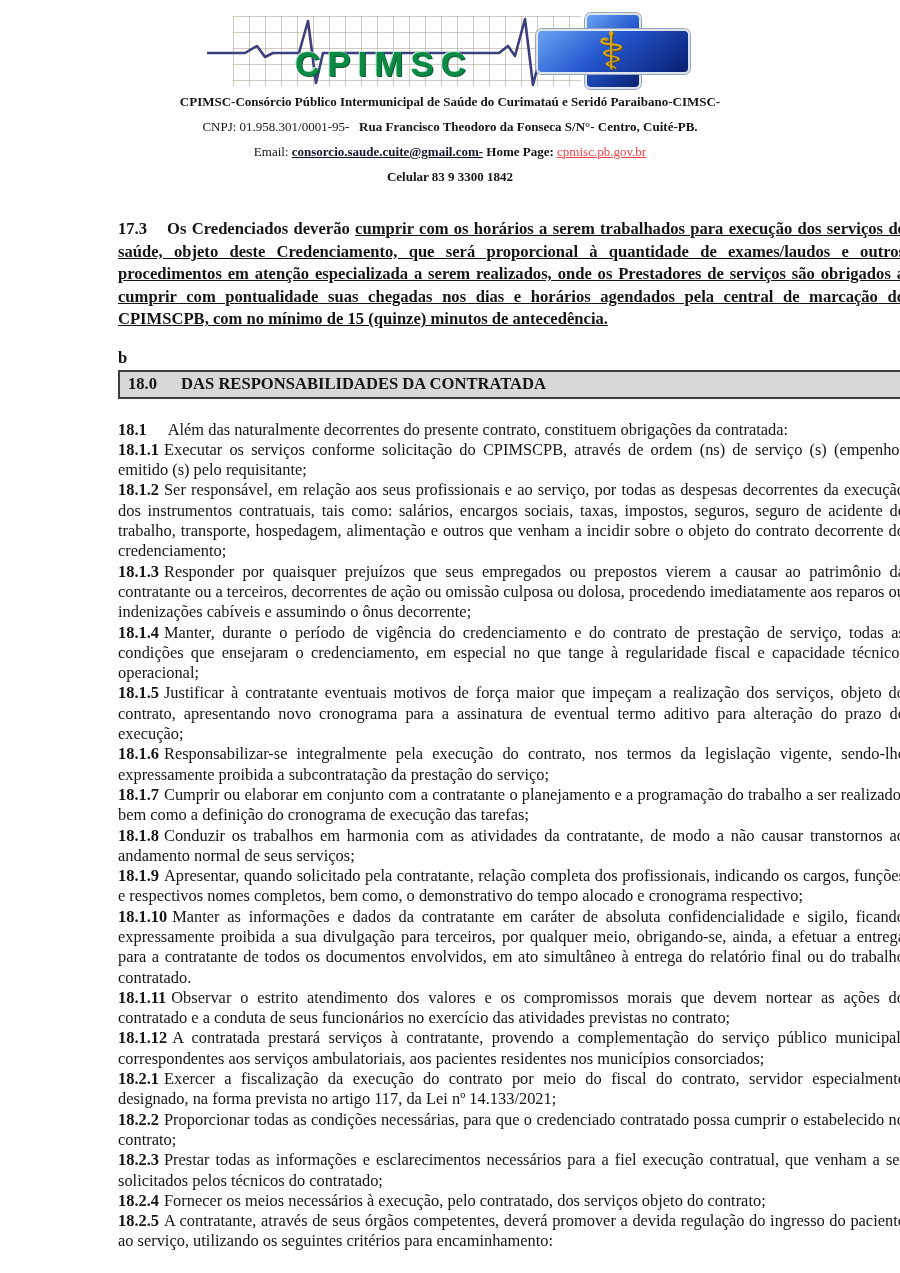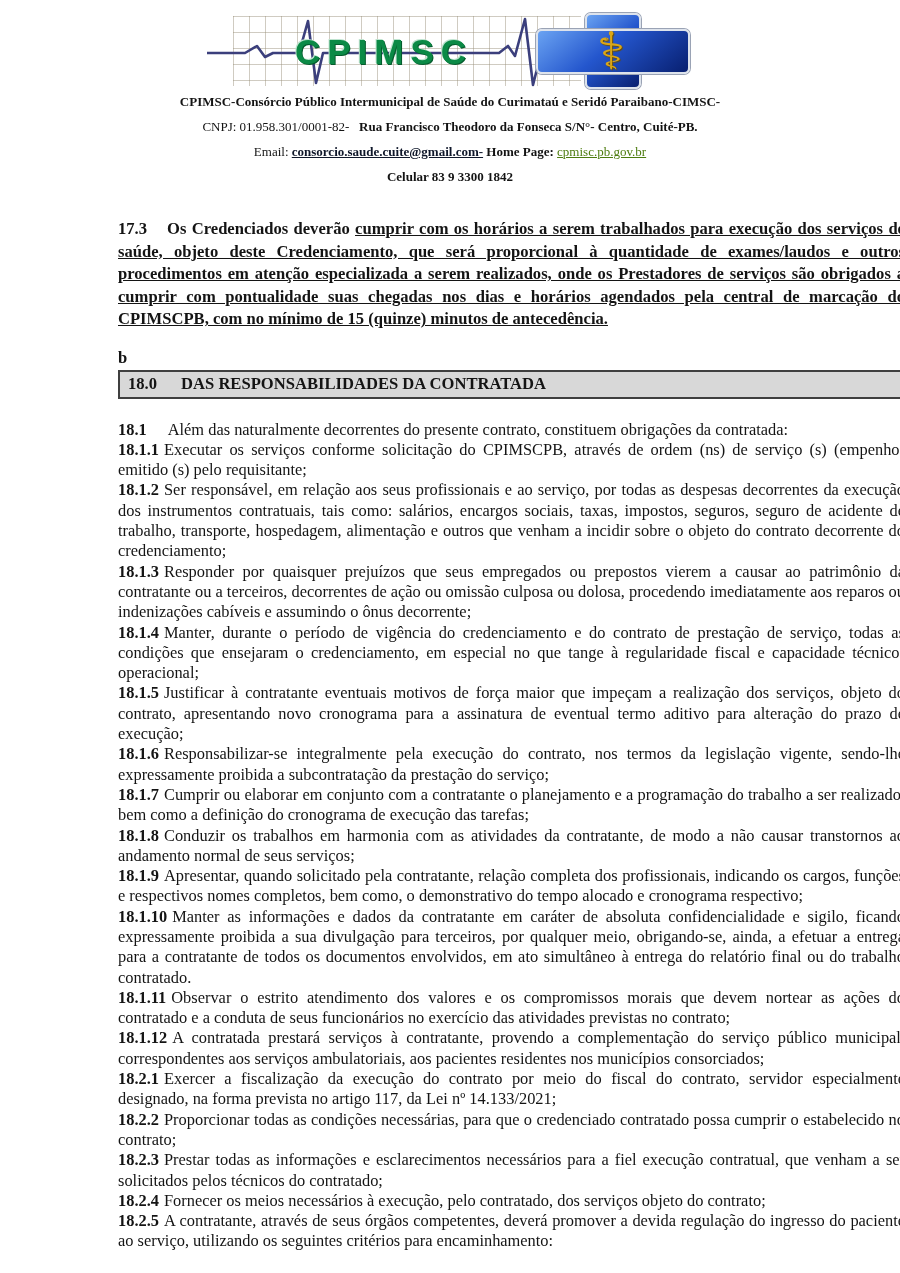--- a/index.html
+++ b/index.html
@@ -12,21 +12,21 @@
   .header{text-align:center;padding-top:13px;}
   .logo{position:relative;width:486px;height:76px;margin:0 auto;}
   .logo-grid{
     position:absolute;left:26px;top:3px;width:348px;height:70px;
     background-image:
       repeating-linear-gradient(to right, rgba(150,140,118,.45) 0 1px, transparent 1px 16px),
       repeating-linear-gradient(to bottom, rgba(150,140,118,.45) 0 1px, transparent 1px 16px);
   }
   .logo-ekg{position:absolute;left:0;top:0;}
   .logo-word{
-    position:absolute;left:88px;top:19px;
+    position:absolute;left:88px;top:31px;
     font-family:"Liberation Sans", sans-serif;
     font-size:35px;font-weight:bold;letter-spacing:7px;
     color:#0b8a46;
     text-shadow:1px 1px 0 #055c2d, -1px -1px 0 #bfe3cf;
   }
   .cross{position:absolute;right:2px;top:0;width:160px;height:76px;}
   .cross .bar{
     position:absolute;border-radius:6px;
     background:linear-gradient(140deg,#6aa3f2 0%,#2456cd 45%,#081f70 100%);
     border:2px solid #dde3ec;box-shadow:0 0 0 1px #9aa3b5;
@@ -36,21 +36,21 @@
   .emblem{
     position:absolute;left:0;right:0;top:2px;text-align:center;
     font-family:"DejaVu Sans", sans-serif;
     font-size:52px;line-height:72px;color:#dca716;
     text-shadow:1px 1px 1px #6b4d00;
   }
   .hline{font-size:13px;line-height:25px;}
   .hline.b{font-weight:bold;}
   .semib{font-weight:bold;text-align:center;}
   a.link-email{color:#0f172a;font-weight:bold;text-decoration:underline;}
-  a.link-home{color:#4d7c0f;text-decoration:underline;}
+  a.link-home{color:#ef4444;text-decoration:underline;}
   
   .content{width:787px;margin:0 auto 0 118px;}
   .clause-17{
     margin-top:29px;font-weight:bold;text-align:justify;
     font-size:16.6px;line-height:22.6px;
   }
   .clause-17 .num{margin-right:20px;}
   .clause-17 u{text-decoration:underline;}
   .stray-b{font-weight:bold;font-size:16.6px;line-height:19px;}
   .section-box{
@@ -80,21 +80,21 @@
       <div class="logo-word">CPIMSC</div>
       <div class="cross">
         <div class="bar v"></div>
         <div class="bar h"></div>
         <div class="emblem">⚕</div>
       </div>
     </div>
 
     <div class="hline b">CPIMSC-Consórcio Público Intermunicipal de Saúde do Curimataú e Seridó Paraibano-CIMSC-</div>
 
-    <div class="hline"><span>CNPJ: 01.958.301/0001-82-</span>&nbsp;&nbsp; <span class="semib">Rua Francisco Theodoro da Fonseca S/N°- Centro, Cuité-PB.</span></div>
+    <div class="hline"><span>CNPJ: 01.958.301/0001-95-</span>&nbsp;&nbsp; <span class="semib">Rua Francisco Theodoro da Fonseca S/N°- Centro, Cuité-PB.</span></div>
 
     <div class="hline"><span>Email:</span> <a class="link-email" href="#">consorcio.saude.cuite@gmail.com-</a> <span class="semib">Home Page:</span> <a class="link-home" href="#">cpmisc.pb.gov.br</a></div>
 
     <div class="hline b">Celular 83 9 3300 1842</div>
   </div>
 
   <div class="content">
 
     <p class="clause-17"><span class="num">17.3</span><span>Os Credenciados deverão </span><u>cumprir com os horários a serem trabalhados para execução dos serviços de saúde, objeto deste Credenciamento, que será proporcional à quantidade de exames/laudos e outros procedimentos em atenção especializada a serem realizados, onde os Prestadores de serviços são obrigados a cumprir com pontualidade suas chegadas nos dias e horários agendados pela central de marcação do CPIMSCPB, com no mínimo de 15 (quinze) minutos de antecedência.</u></p>
 

